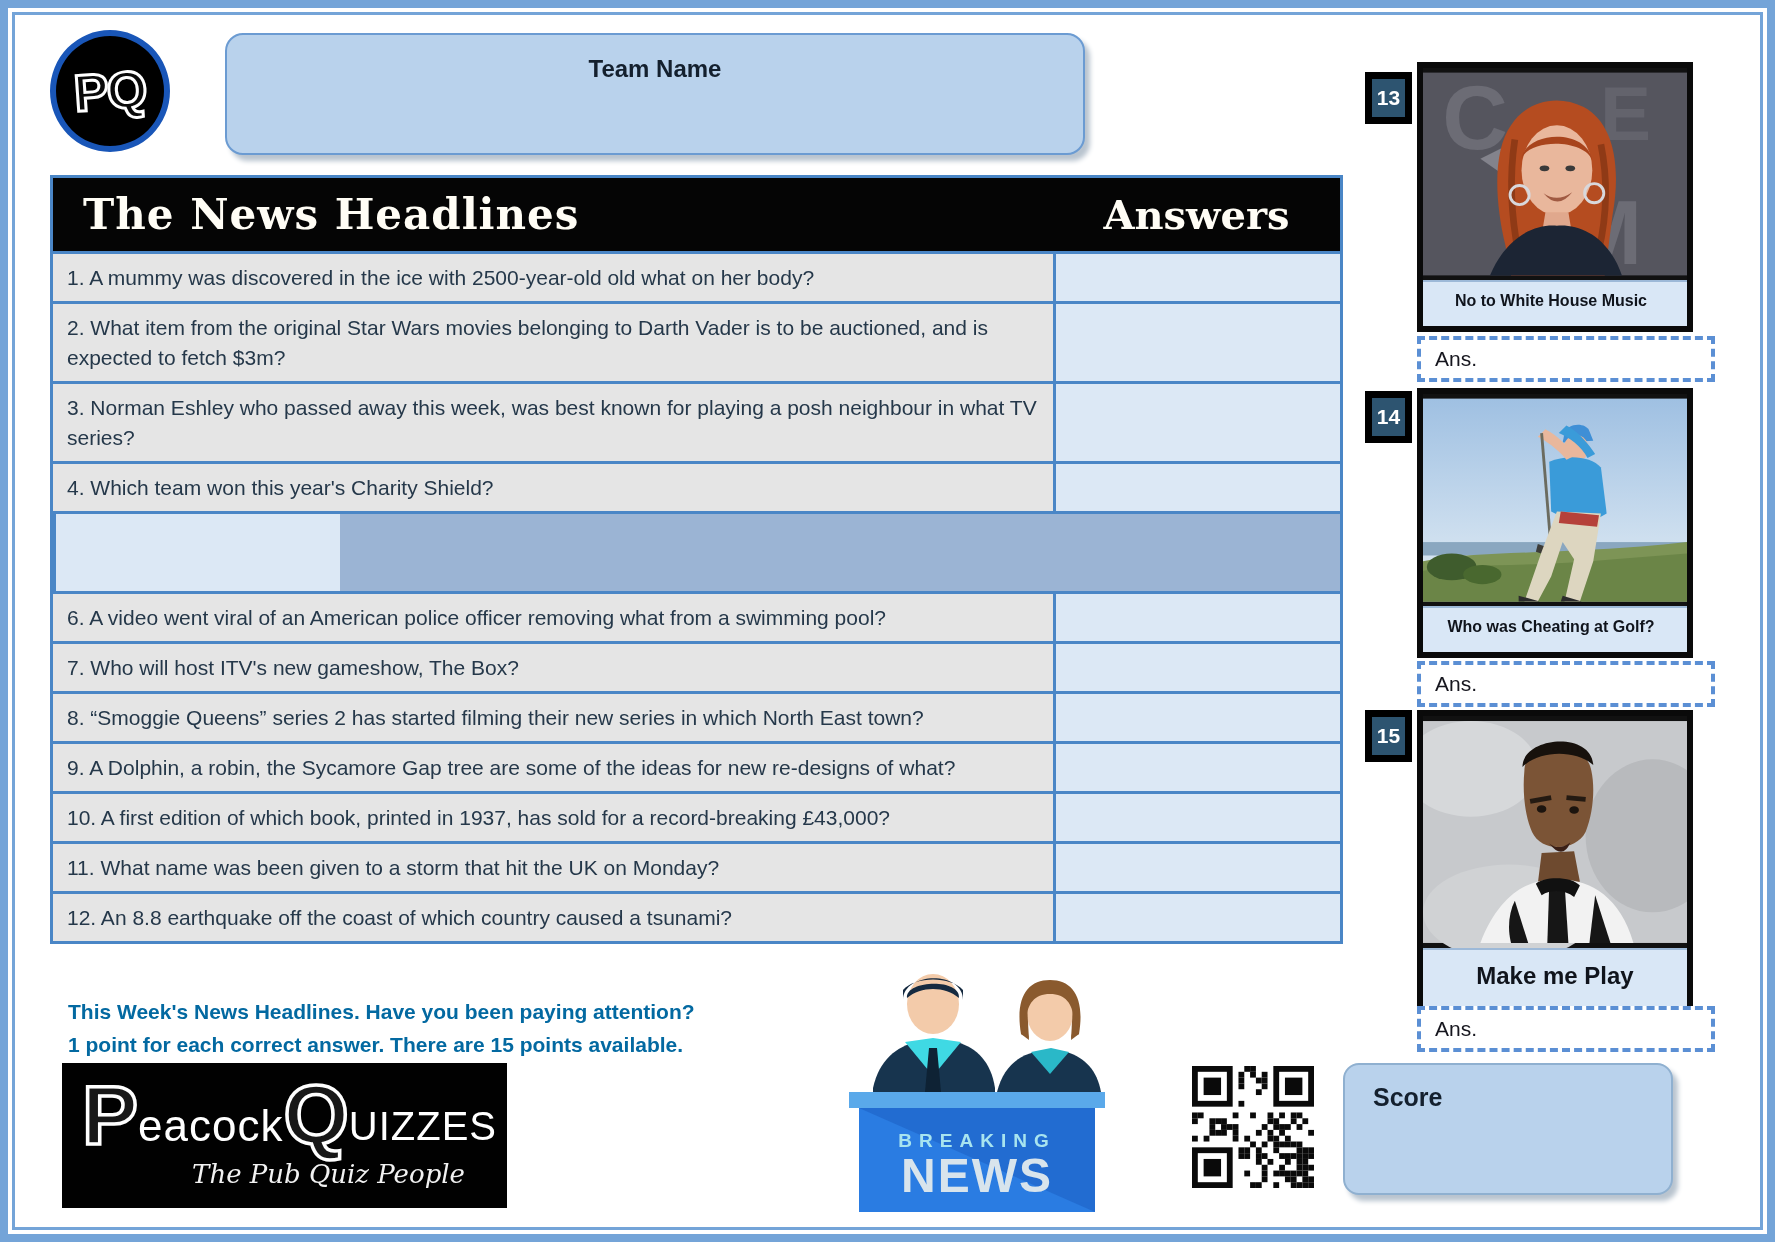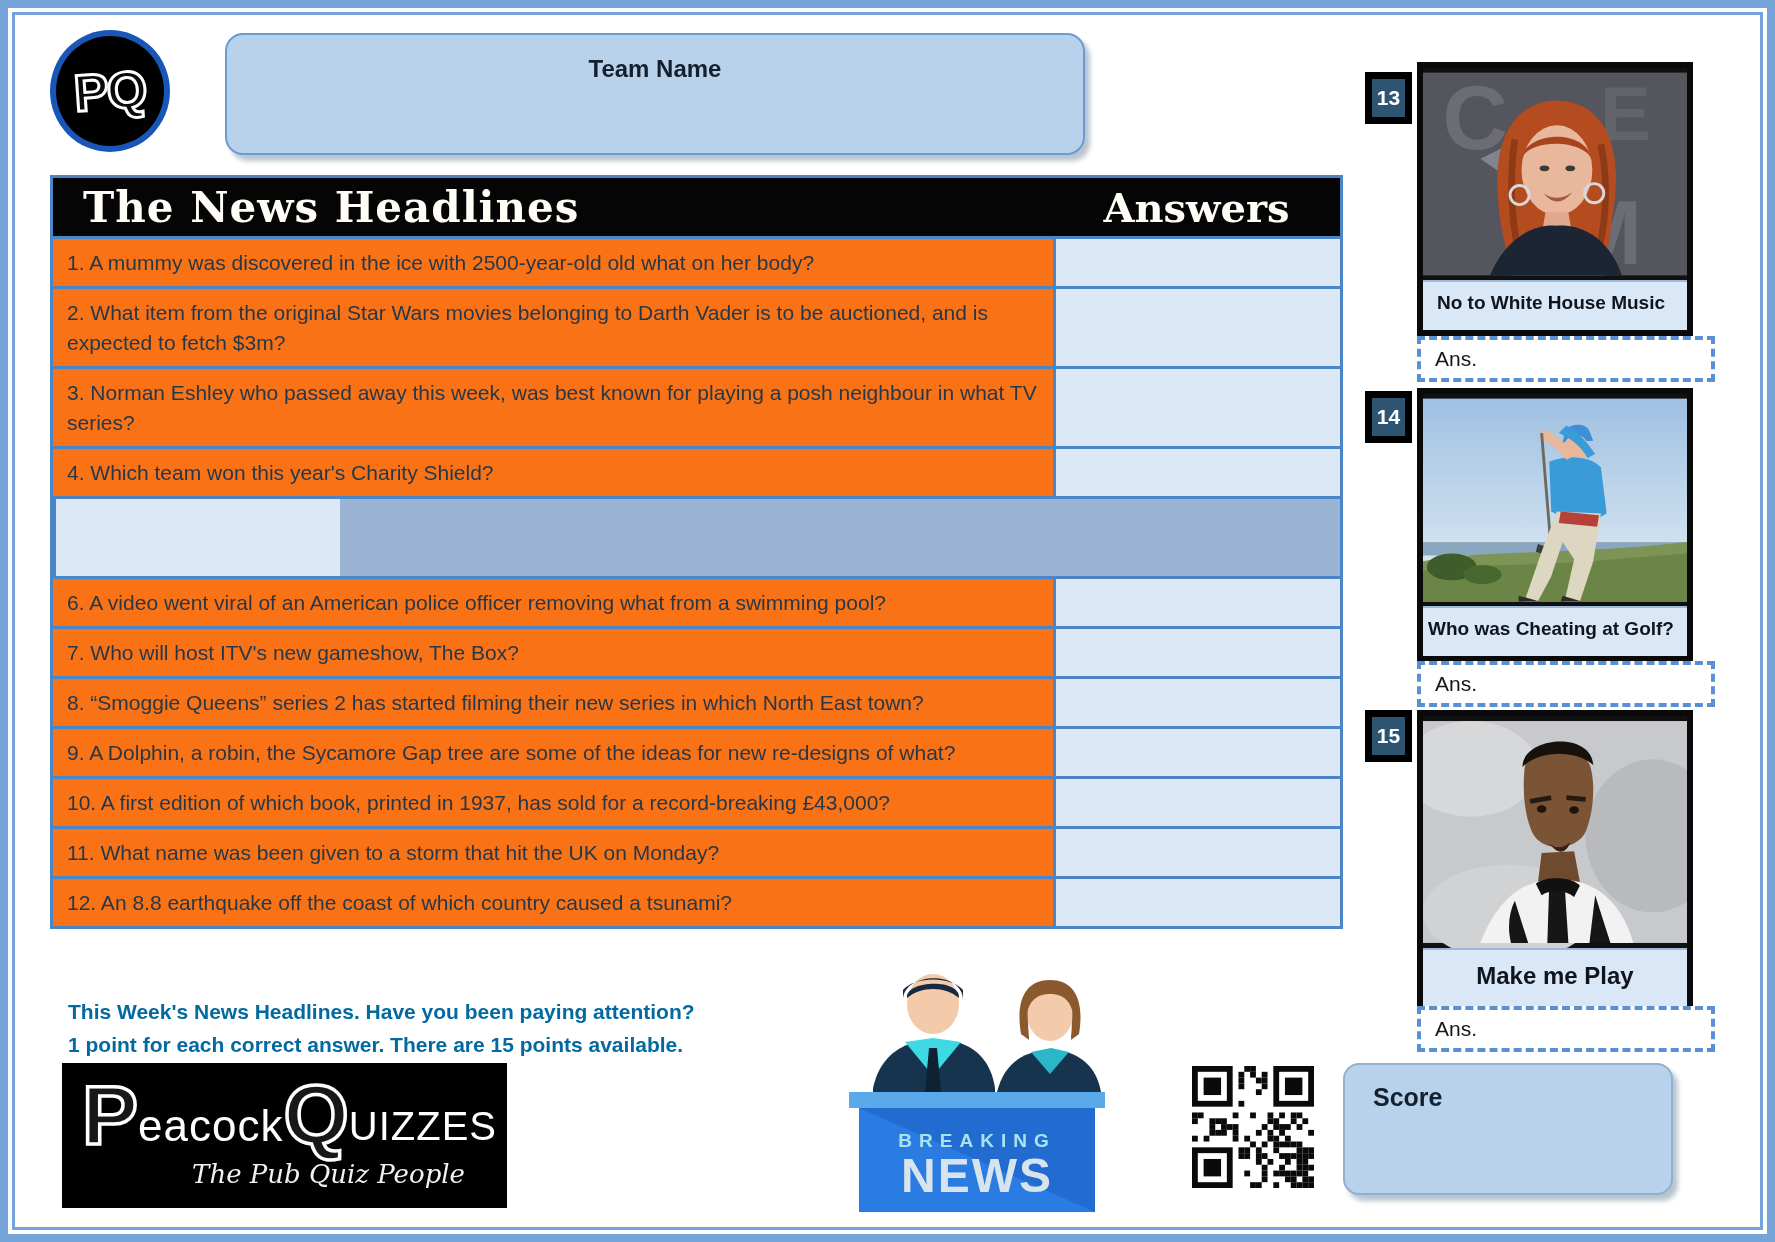--- a/index.html
+++ b/index.html
@@ -15,41 +15,41 @@
   .pq-logo span{font-size:52px;font-weight:bold;color:#0a0a0a;-webkit-text-stroke:3px #fff;
     letter-spacing:-2px;transform:rotate(-4deg);}
 
   
   .team-box{position:absolute;left:225px;top:33px;width:860px;height:122px;background:#b9d2ec;
     border:2px solid #6b9bd2;border-radius:18px;box-shadow:5px 6px 5px #b9c4cf;padding:20px 45px;text-align:center;}
   .team-box .label{font-weight:bold;font-size:24px;color:#14202e;}
 
   
   .quiz-table{position:absolute;left:50px;top:175px;width:1293px;border:3px solid #4a86c6;background:#9bb4d4;}
-  .quiz-head{display:flex;background:#050505;height:58px;align-items:center;}
+  .quiz-head{display:flex;background:#050505;height:73px;align-items:center;}
   .quiz-head .t-title{flex:1;padding-left:30px;color:#fffdf5;font-family:"DejaVu Serif", serif;
     font-weight:bold;font-size:42px;letter-spacing:1px;}
   .quiz-head .t-answers{width:287px;text-align:center;color:#fffdf5;font-family:"DejaVu Serif", serif;
     font-weight:bold;font-size:40px;}
   .q-row{display:flex;border-top:3px solid #4a86c6;}
   .q-row:first-of-type{border-top:none;}
-  .q-cell{flex:1;background:#f97316;display:flex;align-items:center;padding:6px 10px 6px 14px;
+  .q-cell{flex:1;background:#e5e5e5;display:flex;align-items:center;padding:6px 10px 6px 14px;
     font-size:21px;color:#25384a;line-height:1.42;}
   .a-cell{width:287px;background:#dce8f5;border-left:3px solid #4a86c6;}
   .h50{min-height:50px;} .h80{min-height:80px;}
 
   
   .badge{position:absolute;left:1365px;width:47px;height:52px;background:#000;
     display:flex;align-items:center;justify-content:center;}
   .badge .inner{width:33px;height:38px;background:#2d5470;color:#fff;font-weight:bold;font-size:21px;
     display:flex;align-items:center;justify-content:center;}
   .pic-card{position:absolute;left:1417px;width:276px;background:#111;border:6px solid #0a0a0a;}
   .pic-photo{display:block;width:100%;}
   .pic-caption{background:#d9e7f6;border-top:2px solid #9db9d8;text-align:center;font-weight:bold;
-    color:#10141c;padding:10px 12px 16px 4px;font-size:19px;}
+    color:#10141c;padding:10px 12px 16px 4px;font-size:16px;}
   .pic-caption.big{font-size:24px;padding:12px 4px 20px 4px;}
   .ans-box{position:absolute;left:1417px;width:298px;height:46px;background:#fff;
     border:4px dashed #5b8fd4;display:flex;align-items:center;padding-left:14px;
     font-size:21px;color:#16161e;}
 
   
   .note{position:absolute;left:68px;font-weight:bold;font-size:21px;color:#0369a1;}
   .peacock{position:absolute;left:62px;top:1063px;width:445px;height:145px;background:#181818;
     background-image:repeating-linear-gradient(0deg,#1d1d1d 0 14px,#151515 14px 16px),
       repeating-linear-gradient(90deg,#1c1c1c 0 22px,#141414 22px 24px);

